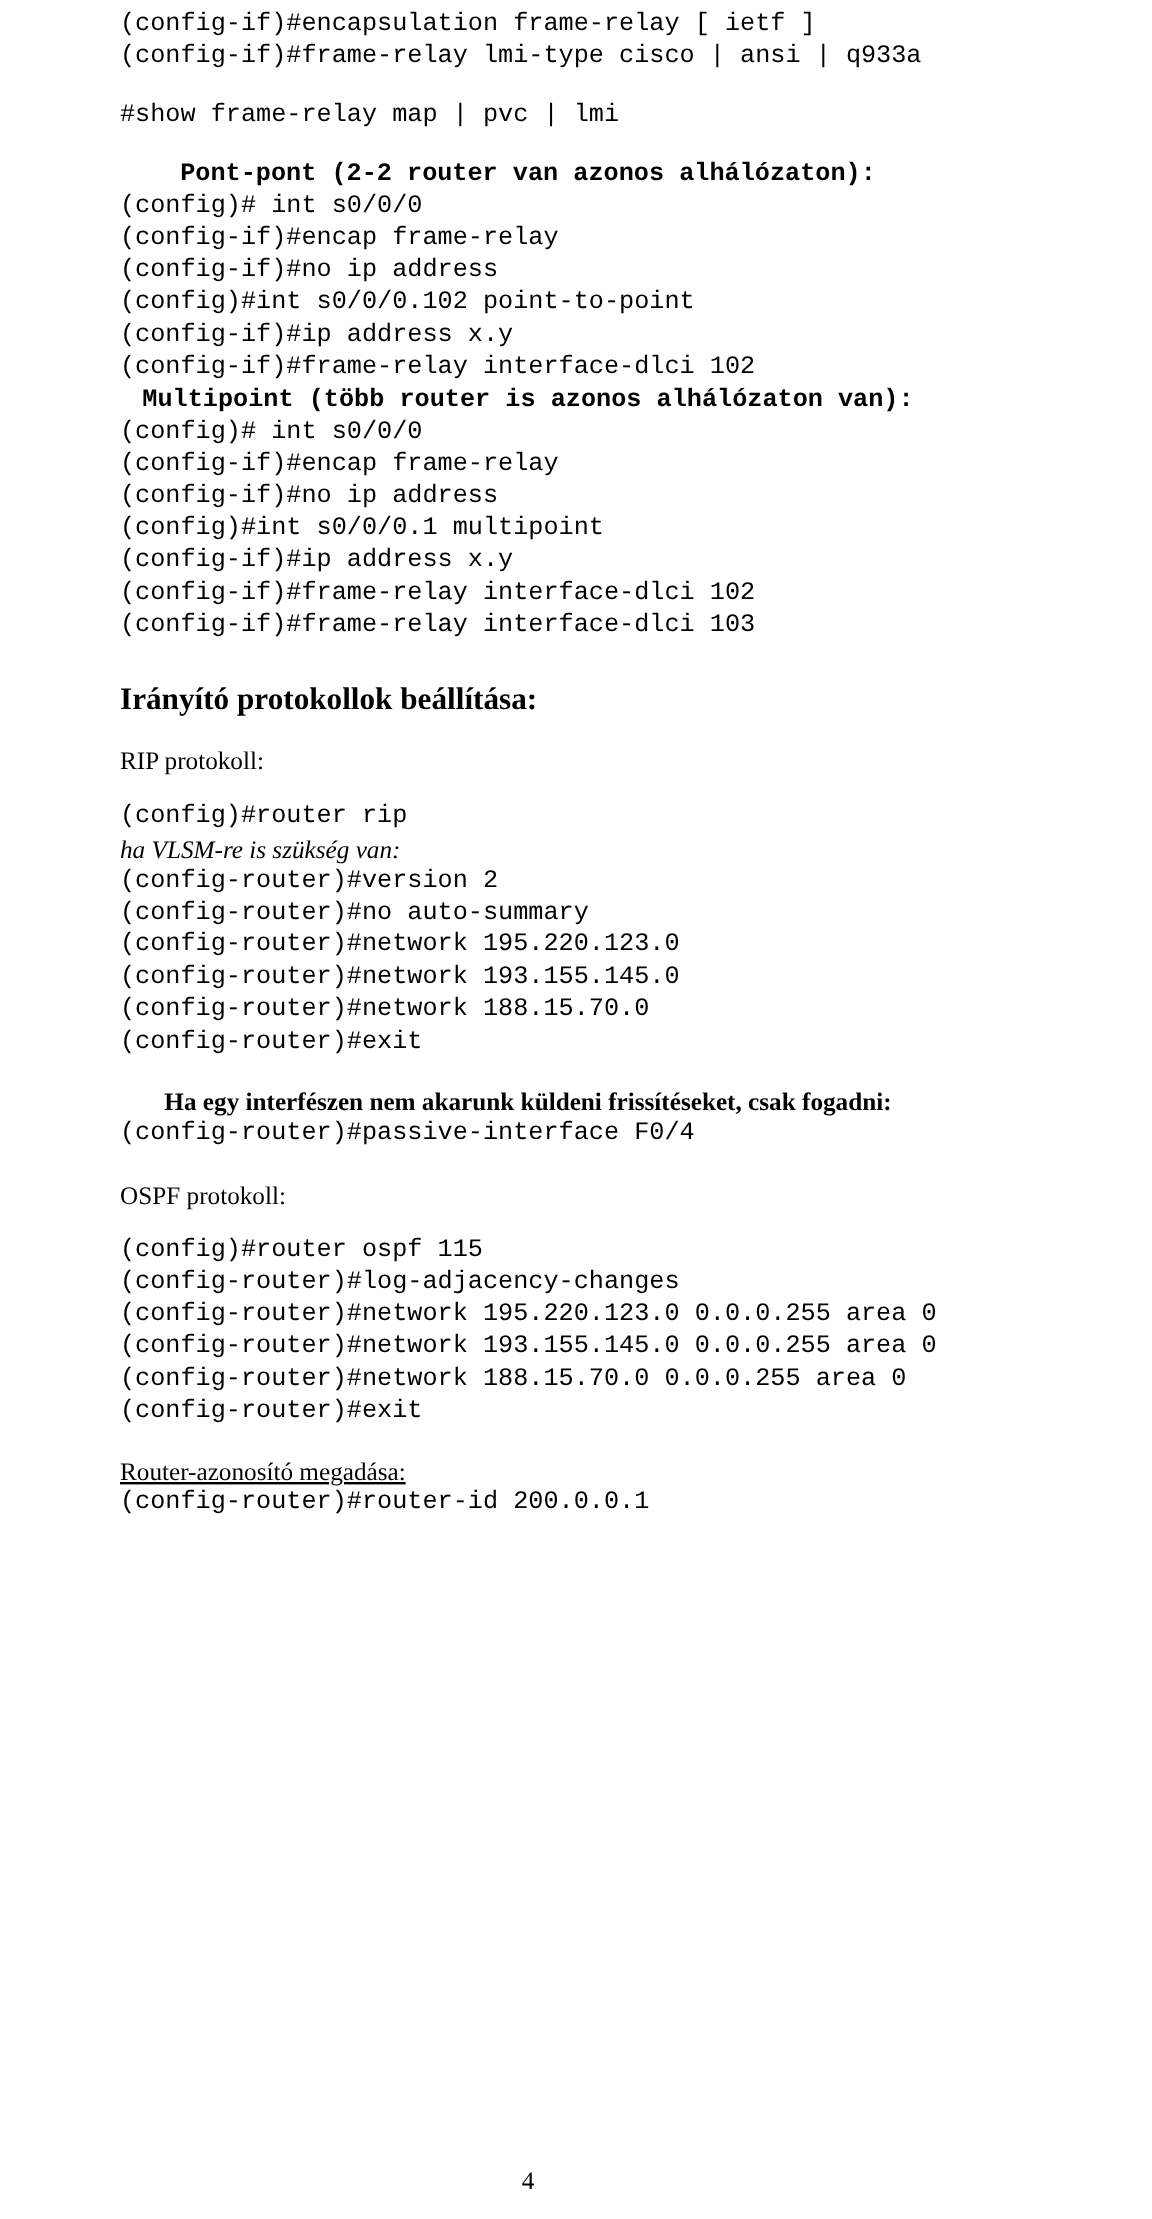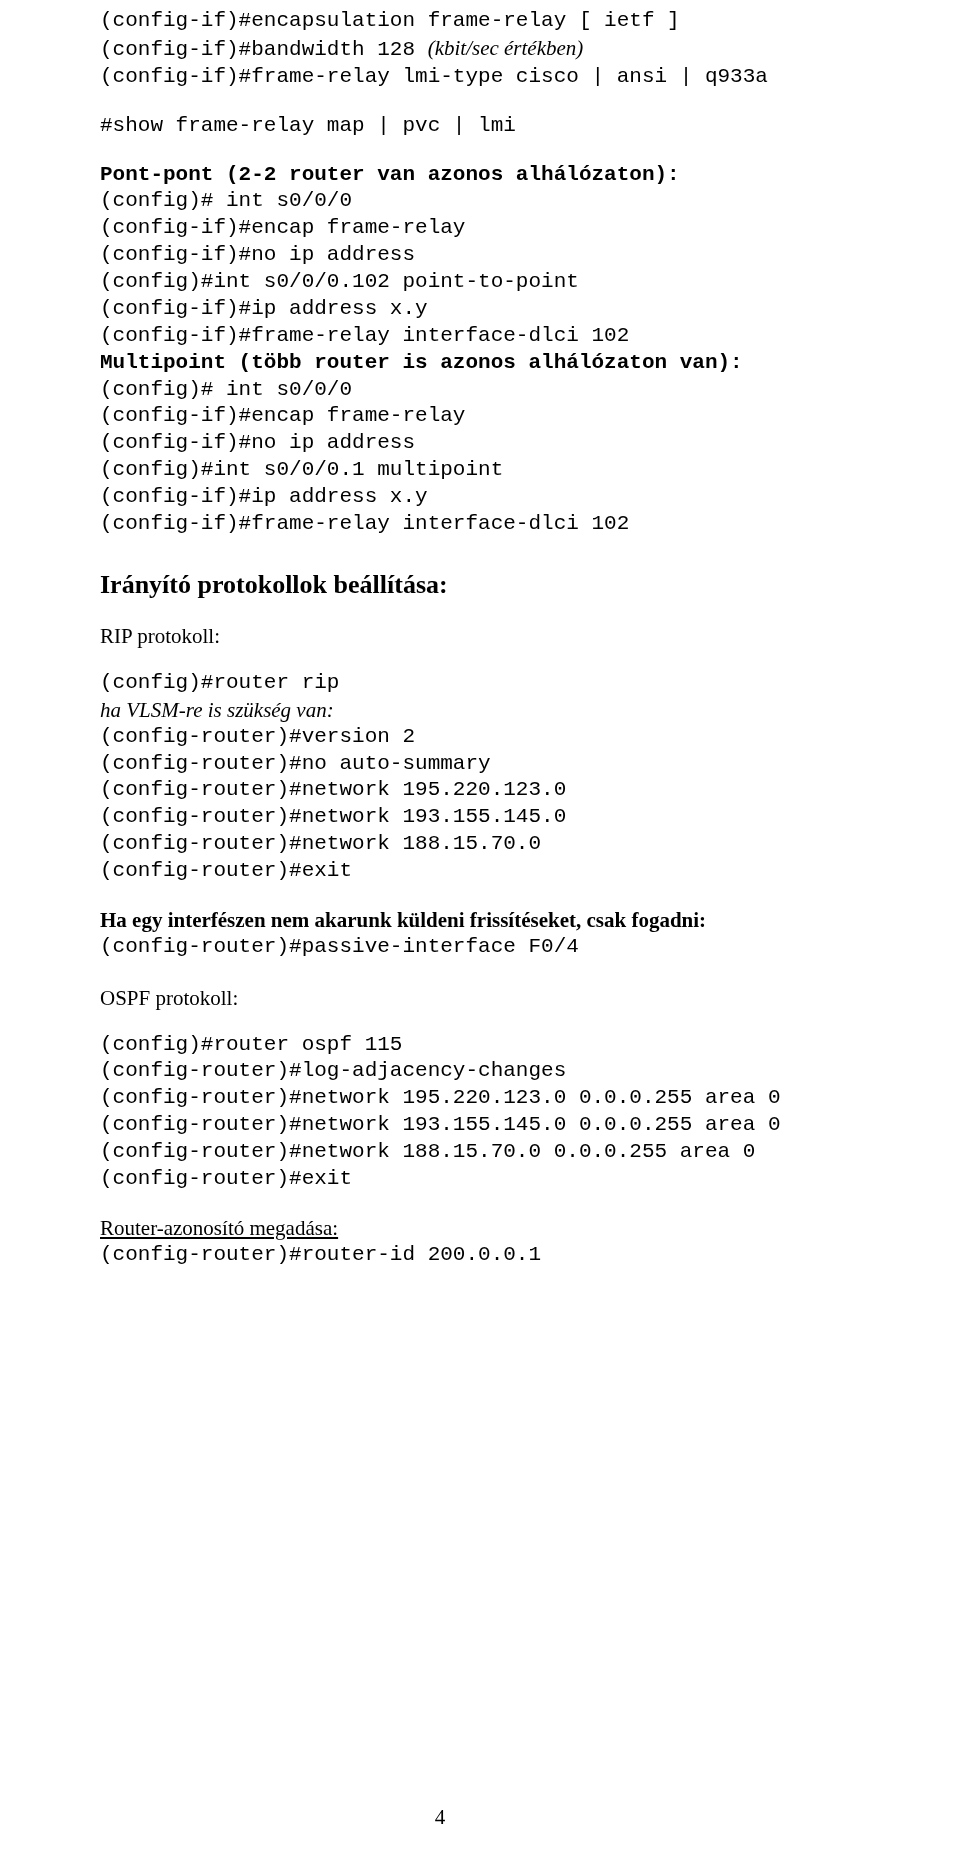--- a/index.html
+++ b/index.html
@@ -18,21 +18,21 @@
     color: #000;
     line-height: 1.28;
     position: relative;
   }
   .mono {
     font-family: "Courier New", Courier, monospace;
     font-size: 21px;
     white-space: pre;
     line-height: 1.28;
   }
-  .bold { font-weight: bold; }
+  .bold { font-weight: bold; text-align: center; }
   .italic { font-style: italic; }
   .serif { font-family: "Times New Roman", Times, serif; }
   .gap-small { height: 16px; }
   .gap-med { height: 22px; }
   .heading1 {
     font-family: "Times New Roman", Times, serif;
     font-weight: bold;
     font-size: 26px;
     margin-top: 30px;
     margin-bottom: 22px;
@@ -57,40 +57,40 @@
     font-family: "Times New Roman", Times, serif;
     font-size: 21px;
   }
 </style>
 </head>
 <body>
 
 <div class="page">
 
   <div class="mono">(config-if)#encapsulation frame-relay [ ietf ]</div>
-  <div class="mono"><span>(config-if)#bandwidth 128 </span><span class="serif italic">(kbit/sec értékben)</span></div>
   <div class="mono">(config-if)#frame-relay lmi-type cisco | ansi | q933a</div>
   <div class="gap-med"></div>
   <div class="mono">#show frame-relay map | pvc | lmi</div>
   <div class="gap-med"></div>
 
   <div class="mono bold">Pont-pont (2-2 router van azonos alhálózaton):</div>
   <div class="mono">(config)# int s0/0/0</div>
   <div class="mono">(config-if)#encap frame-relay</div>
   <div class="mono">(config-if)#no ip address</div>
   <div class="mono">(config)#int s0/0/0.102 point-to-point</div>
   <div class="mono">(config-if)#ip address x.y</div>
   <div class="mono">(config-if)#frame-relay interface-dlci 102</div>
   <div class="mono bold">Multipoint (több router is azonos alhálózaton van):</div>
   <div class="mono">(config)# int s0/0/0</div>
   <div class="mono">(config-if)#encap frame-relay</div>
   <div class="mono">(config-if)#no ip address</div>
   <div class="mono">(config)#int s0/0/0.1 multipoint</div>
   <div class="mono">(config-if)#ip address x.y</div>
   <div class="mono">(config-if)#frame-relay interface-dlci 102</div>
+  <div class="mono">(config-if)#frame-relay interface-dlci 103</div>
 
   <div class="heading1">Irányító protokollok beállítása:</div>
 
   <div class="heading2">RIP protokoll:</div>
   <div class="mono">(config)#router rip</div>
   <div class="para-serif italic">ha VLSM-re is szükség van:</div>
   <div class="mono">(config-router)#version 2</div>
   <div class="mono">(config-router)#no auto-summary</div>
   <div class="mono">(config-router)#network 195.220.123.0</div>
   <div class="mono">(config-router)#network 193.155.145.0</div>

